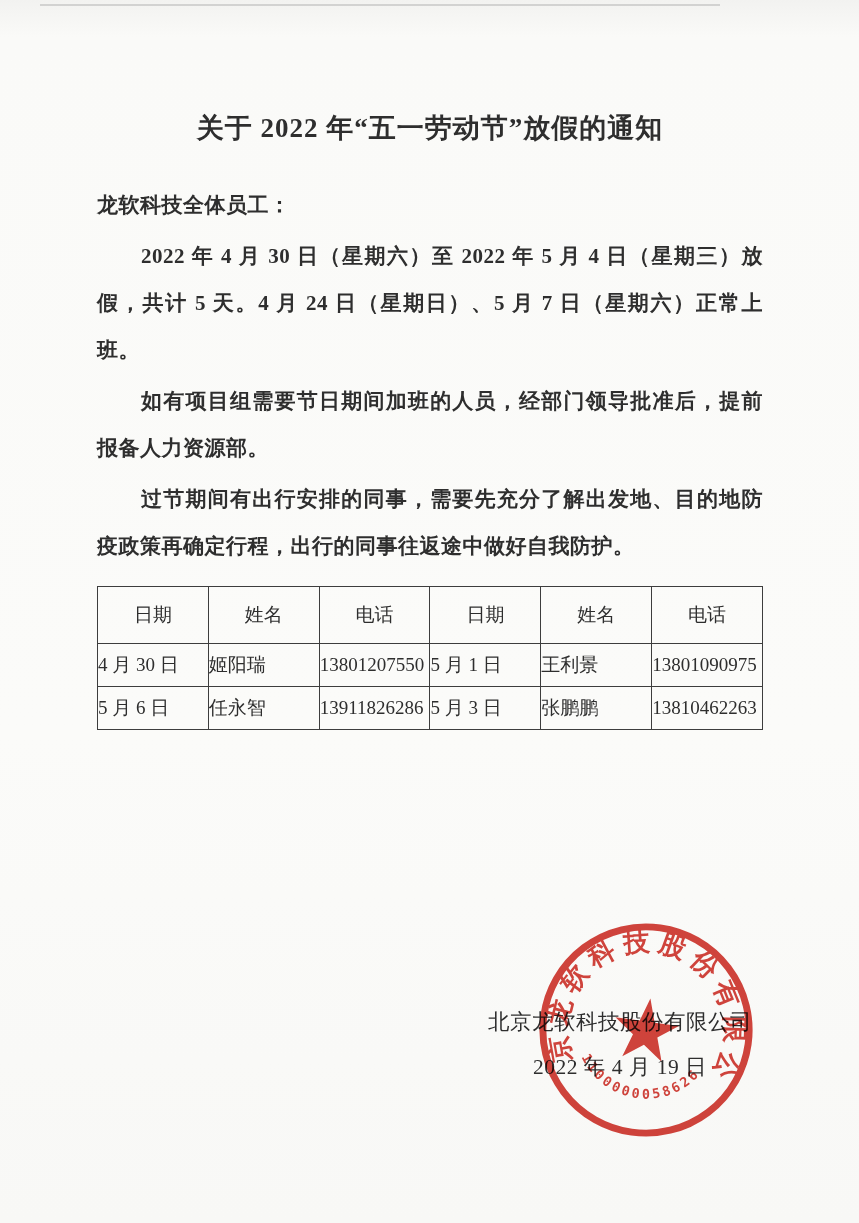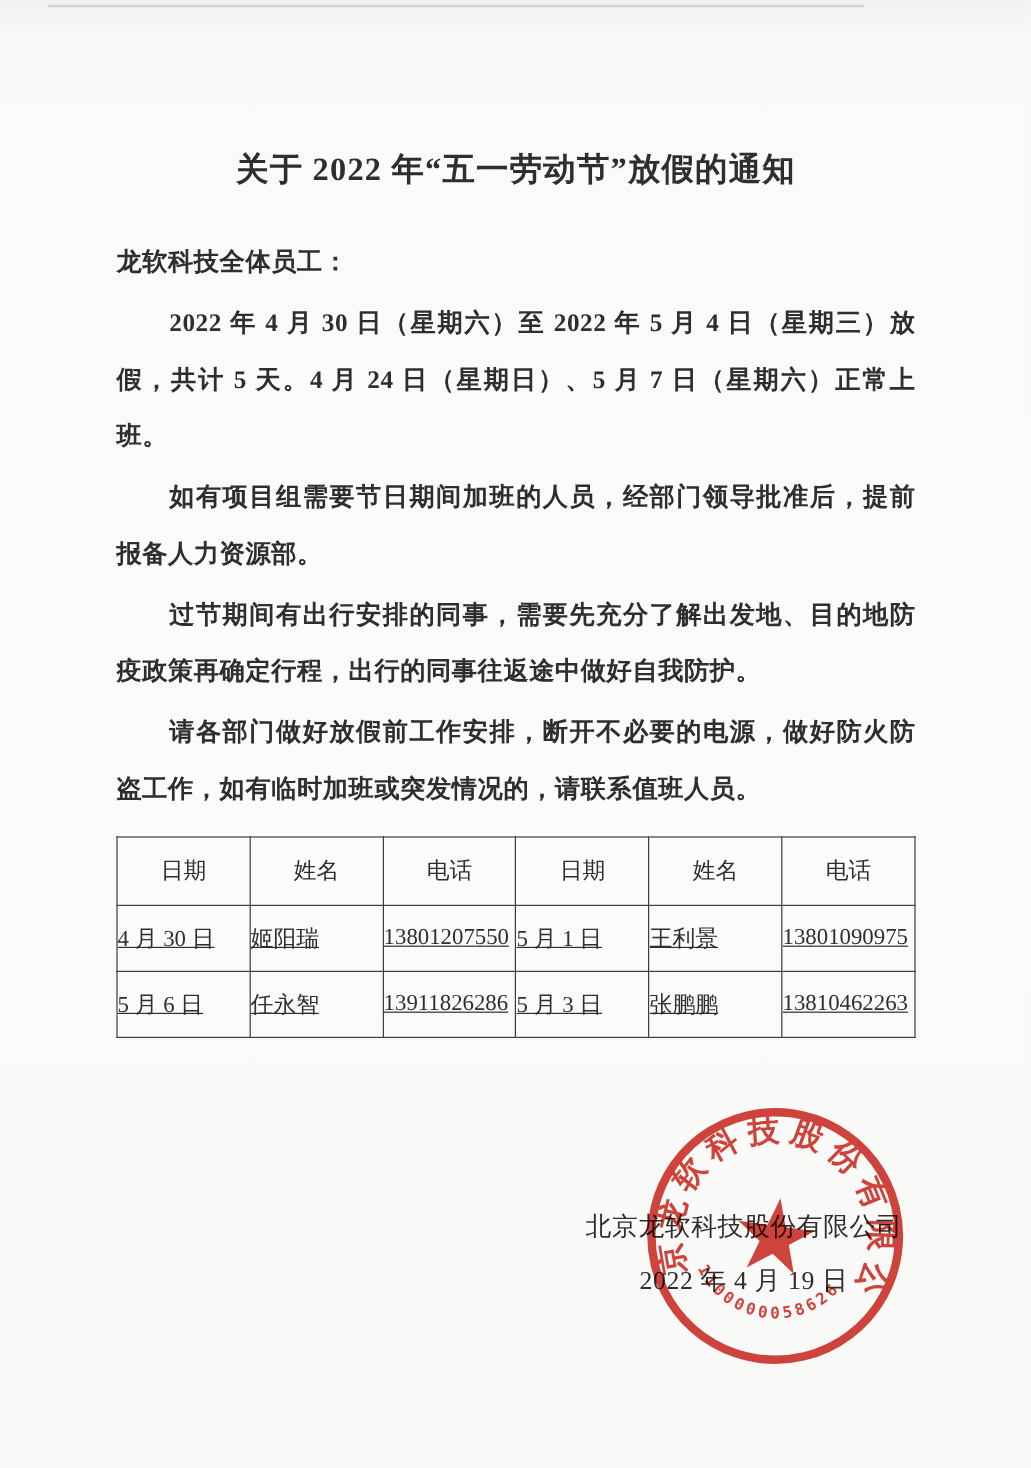--- a/index.html
+++ b/index.html
@@ -18,21 +18,21 @@
     box-sizing:border-box;
   }
   .scan-line{
     position:absolute;top:4px;left:40px;width:680px;height:2px;
     background:rgba(150,150,150,.35);
   }
   h1.doc-title{
     font-size:27px;
     font-weight:bold;
     text-align:center;
-    margin:13px 0 34px 0;
+    margin:0 0 34px 0;
     line-height:40px;
     letter-spacing:1px;
   }
   .body-text p{
     font-size:21px;
     line-height:47px;
     margin:0 0 4px 0;
     text-align:justify;
     text-justify:inter-ideograph;
     letter-spacing:.5px;
@@ -48,21 +48,21 @@
   }
   table.duty-table th, table.duty-table td{
     border:1.5px solid #3d3d3d;
     vertical-align:middle;
     font-weight:normal;
     padding:0;
     overflow:hidden;
     white-space:nowrap;
   }
   table.duty-table tr.hdr{ height:57px; }
-  table.duty-table tr.row{ height:55px;text-decoration:underline; }
+  table.duty-table tr.row{ height:43px; }
   .signature{
     position:absolute;
     right:104px;
     top:1000px;
     width:270px;
     text-align:center;
     font-size:21.5px;
     line-height:45px;
     letter-spacing:.5px;
   }
@@ -84,21 +84,20 @@
 <div class="page">
   <div class="scan-line"></div>
 
   <h1 class="doc-title">关于 2022 年“五一劳动节”放假的通知</h1>
 
   <div class="body-text">
     <p>龙软科技全体员工：</p>
     <p class="indent">2022 年 4 月 30 日（星期六）至 2022 年 5 月 4 日（星期三）放假，共计 5 天。4 月 24 日（星期日）、5 月 7 日（星期六）正常上班。</p>
     <p class="indent">如有项目组需要节日期间加班的人员，经部门领导批准后，提前报备人力资源部。</p>
     <p class="indent">过节期间有出行安排的同事，需要先充分了解出发地、目的地防疫政策再确定行程，出行的同事往返途中做好自我防护。</p>
-    <p class="indent">请各部门做好放假前工作安排，断开不必要的电源，做好防火防盗工作，如有临时加班或突发情况的，请联系值班人员。</p>
   </div>
 
   <table class="duty-table">
     <tbody>
       <tr class="hdr">
         <th>日期</th>
         <th>姓名</th>
         <th>电话</th>
         <th>日期</th>
         <th>姓名</th>

